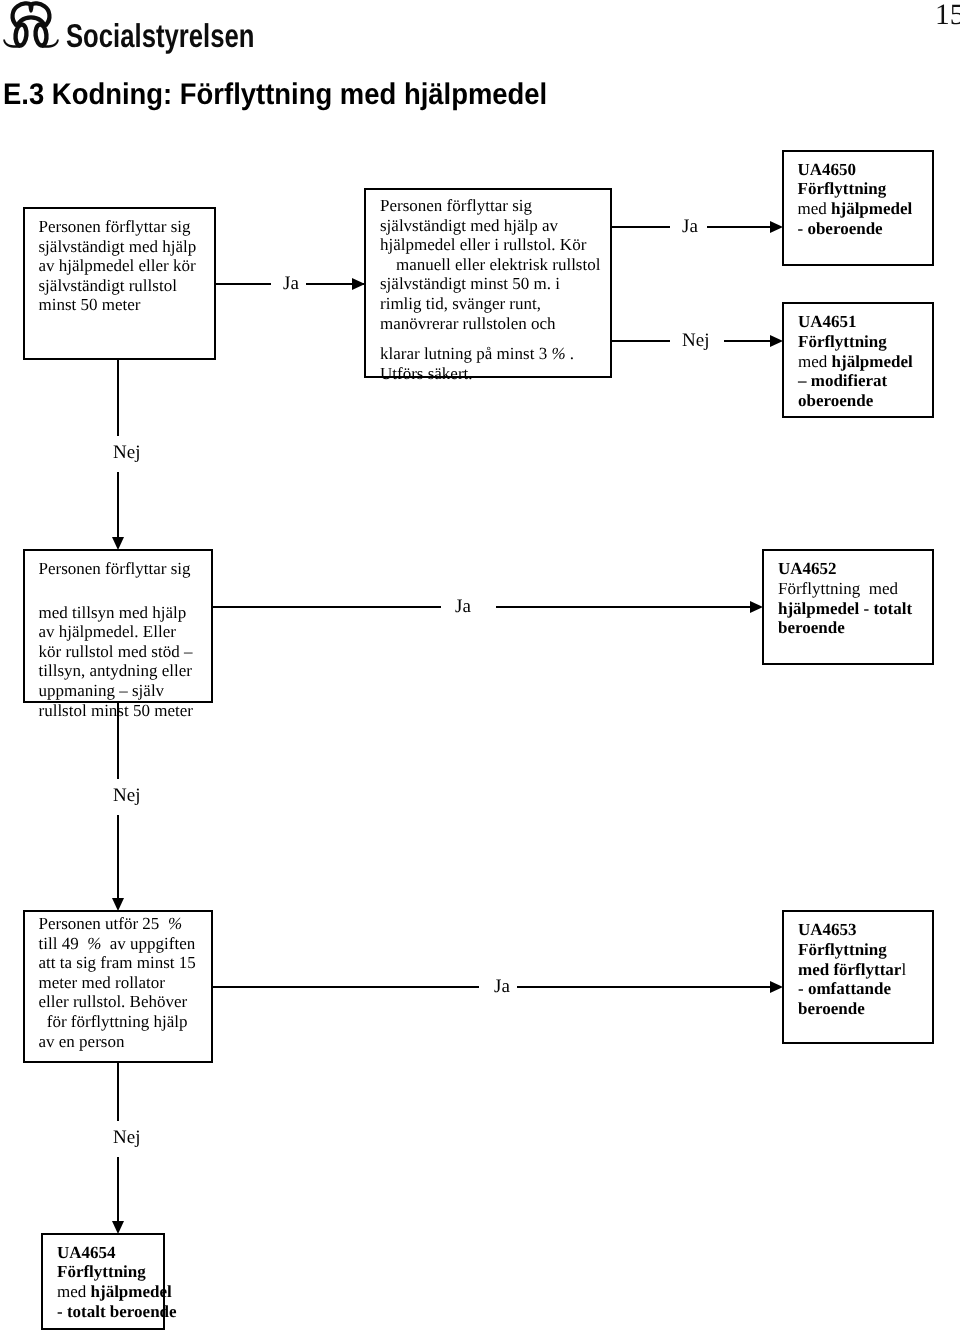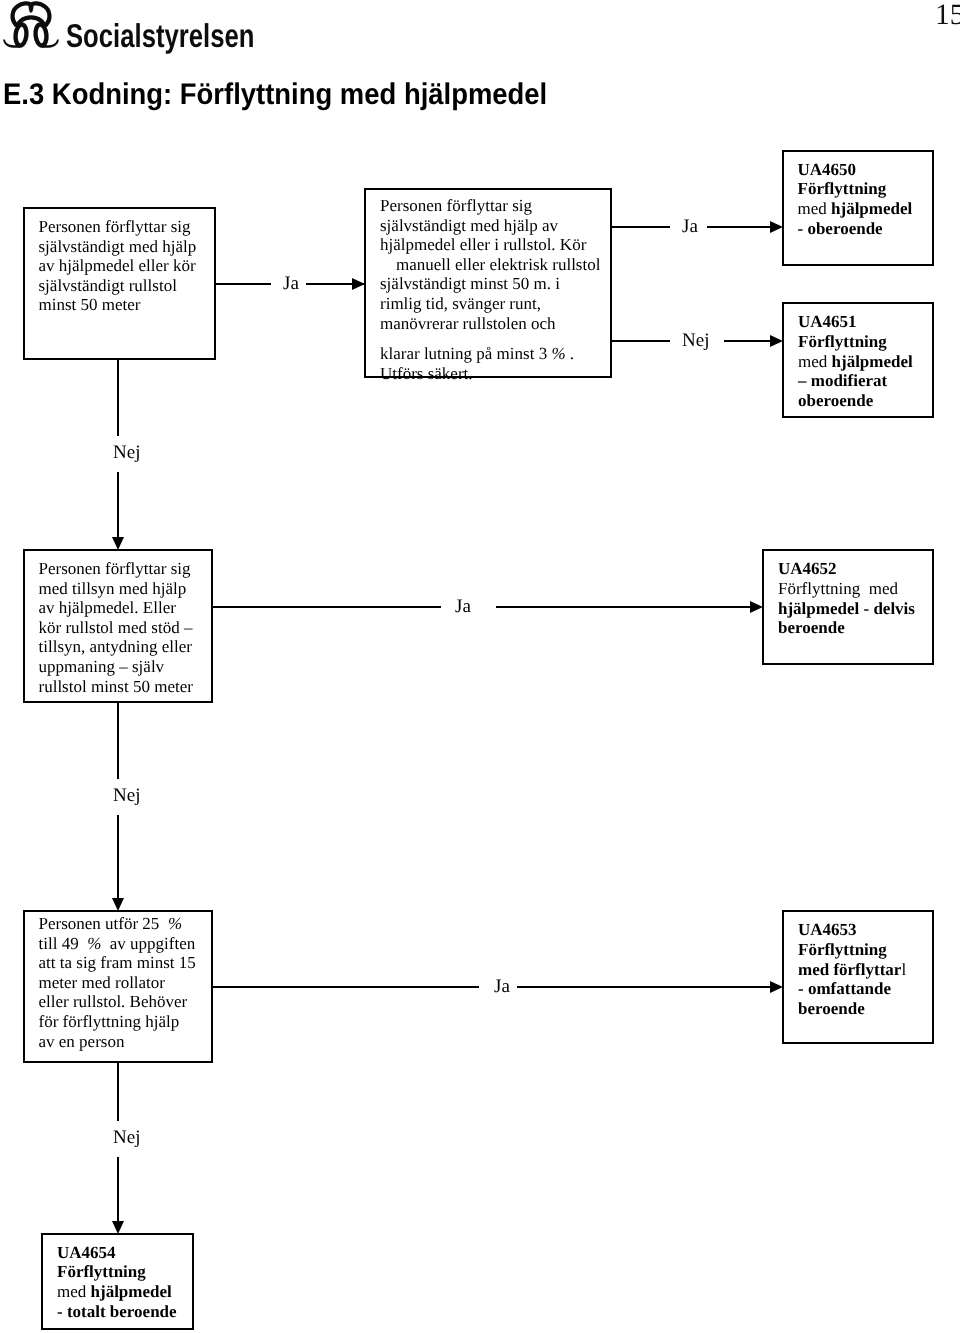--- a/index.html
+++ b/index.html
@@ -121,56 +121,56 @@
     </div>
 
     <div class="vl" style="left:117px;top:359px;height:77px;"></div>
     <div class="lbl" style="left:113px;top:442.5px;">Nej</div>
     <div class="vl" style="left:117px;top:472px;height:65px;"></div>
     <div class="ar-d" style="left:111.6px;top:536.7px;"></div>
 
     <div class="box" id="q3box" style="left:22.5px;top:549px;width:190.5px;height:154px;">
       <div class="bt" style="left:14px;top:8px;">
           <div style="white-space: pre;">Personen förflyttar sig</div>
-          <div style="white-space: pre;">med tillsyn med hjälp</div>
+          <div style="white-space: pre; margin-top: 24px;">med tillsyn med hjälp</div>
           <div style="white-space: pre;">av hjälpmedel. Eller</div>
           <div style="white-space: pre;">kör rullstol med stöd –</div>
           <div style="white-space: pre;">tillsyn, antydning eller</div>
           <div style="white-space: pre;">uppmaning – själv</div>
           <div style="white-space: pre;">rullstol minst 50 meter</div>
         </div>
     </div>
 
     <div class="hl" style="left:212px;top:606px;width:229px;"></div>
     <div class="lbl" style="left:455px;top:596.5px;">Ja</div>
     <div class="hl" style="left:496px;top:606px;width:255px;"></div>
     <div class="ar-r" style="left:749.7px;top:600.5px;"></div>
 
     <div class="box" style="left:762px;top:549px;width:172px;height:116px;">
       <div class="oc" style="left:14px;top:8px;">
           <div>UA4652</div>
           <div style="white-space: pre;"><span class="rg">Förflyttning  med</span></div>
-          <div style="white-space: pre;"><span>hjälpmedel - delvis</span></div>
+          <div style="white-space: pre;"><span>hjälpmedel - totalt</span></div>
           <div style="white-space: pre;"><span>beroende</span></div>
         </div>
     </div>
 
     <div class="vl" style="left:117px;top:702px;height:77px;"></div>
     <div class="lbl" style="left:113px;top:786px;">Nej</div>
     <div class="vl" style="left:117px;top:815px;height:83px;"></div>
     <div class="ar-d" style="left:111.6px;top:897.7px;"></div>
 
     <div class="box" id="q4box" style="left:22.5px;top:910px;width:190.5px;height:153px;">
       <div class="bt" style="left:14px;top:2px;">
           <div style="white-space: pre;"><span>Personen utför 25  </span><span class="it">%</span></div>
           <div style="white-space: pre;"><span>till 49  </span><span class="it">%</span><span>  av uppgiften</span></div>
           <div style="white-space: pre;"><span>att ta sig fram minst 15</span></div>
           <div style="white-space: pre;"><span>meter med rollator</span></div>
           <div style="white-space: pre;"><span>eller rullstol. Behöver</span></div>
-          <div style="white-space: pre;"><span>för förflyttning hjälp</span></div>
+          <div style="white-space: pre; text-align: center;"><span>för förflyttning hjälp</span></div>
           <div style="white-space: pre;"><span>av en person</span></div>
         </div>
     </div>
 
     <div class="hl" style="left:212px;top:986px;width:267px;"></div>
     <div class="lbl" style="left:494px;top:976.5px;">Ja</div>
     <div class="hl" style="left:517px;top:986px;width:253px;"></div>
     <div class="ar-r" style="left:769.7px;top:980.5px;"></div>
 
     <div class="box" style="left:782px;top:910px;width:152px;height:134px;">
@@ -181,21 +181,21 @@
           <div style="white-space: pre;"><span>- omfattande</span></div>
           <div style="white-space: pre;"><span>beroende</span></div>
         </div>
     </div>
 
     <div class="vl" style="left:117px;top:1062px;height:59px;"></div>
     <div class="lbl" style="left:113px;top:1128px;">Nej</div>
     <div class="vl" style="left:117px;top:1157px;height:64px;"></div>
     <div class="ar-d" style="left:111.6px;top:1220.5px;"></div>
 
-    <div class="box" style="left:41px;top:1232.5px;width:153px;height:97px;">
+    <div class="box" style="left:41px;top:1232.5px;width:124px;height:97px;">
       <div class="oc" style="left:14px;top:8px;">
           <div>UA4654</div>
           <div style="white-space: pre;"><span>Förflyttning</span></div>
           <div style="white-space: pre;"><span class="rg">med </span><span>hjälpmedel</span></div>
           <div style="white-space: pre;"><span>- totalt beroende</span></div>
         </div>
     </div>
 
   </div>
 

